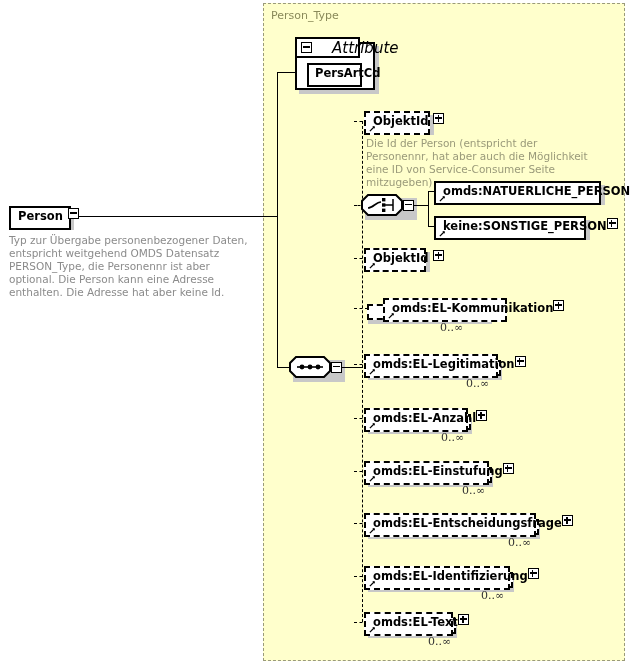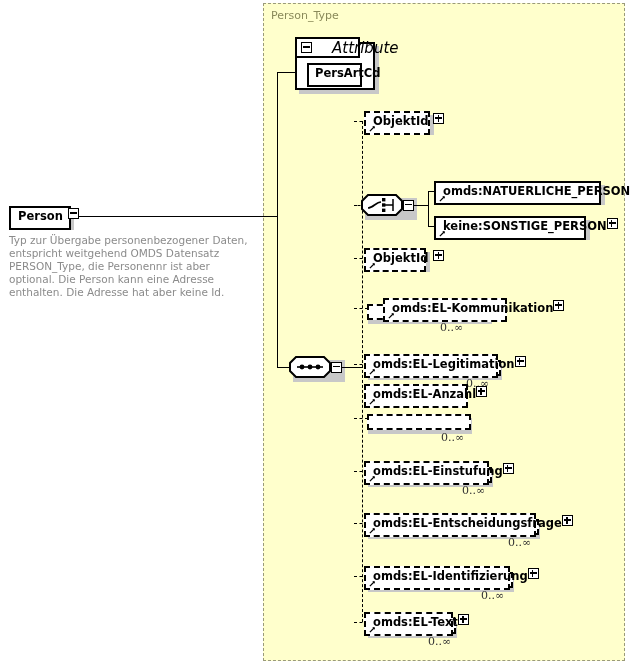--- a/index.html
+++ b/index.html
@@ -269,20 +269,21 @@
   <div class="dline-h" style="left:354px; top:121px; width:14px;"></div>
   <div class="shadow" style="left:368px; top:115px; width:66px; height:20px;"></div>
   <div class="node dashed" style="left:364px; top:111px; width:66px; z-index:2;">
     <span class="lbl">ObjektId</span>
     <span class="ctl plus"></span>
     <svg class="refarrow" viewBox="0 0 8 8">
       <path d="M1,7 L6,2" stroke="#000" stroke-width="1.4" fill="none"></path>
       <path d="M6.6,1.3 L6.6,4.2 L3.7,1.3 Z" fill="#000"></path>
     </svg>
   </div>
+  <div class="desc" style="left:366px; top:137px; width:232px;">Die Id der Person (entspricht der Personennr, hat aber auch die Möglichkeit eine ID von Service-Consumer Seite mitzugeben)</div>
 
   <div class="dline-h" style="left:354px; top:205px; width:10px;"></div>
   <div class="comp" style="left:361px; top:194px;">
     <svg width="42" height="22" viewBox="0 0 42 22">
       <polygon points="7,1 35,1 41,7 41,15 35,21 7,21 1,15 1,7" fill="#ffffff" stroke="#000000" stroke-width="2"></polygon>
       <path d="M7,14 C12,14 15,8 20,8" stroke="#000000" stroke-width="1.6" fill="none"></path>
       <line x1="22" y1="11" x2="32" y2="11" stroke="#000000" stroke-width="1.5"></line>
       <rect x="21" y="4" width="3.4" height="3.4" fill="#000000"></rect>
       <rect x="21" y="9.3" width="3.4" height="3.4" fill="#000000"></rect>
       <rect x="21" y="14.6" width="3.4" height="3.4" fill="#000000"></rect>
@@ -350,21 +351,21 @@
     <svg class="refarrow" viewBox="0 0 8 8">
       <path d="M1,7 L6,2" stroke="#000" stroke-width="1.4" fill="none"></path>
       <path d="M6.6,1.3 L6.6,4.2 L3.7,1.3 Z" fill="#000"></path>
     </svg>
   </div>
   <div class="mult" style="left:466px; top:377px;">0..∞</div>
 
   <div class="dline-h" style="left:354px; top:418px; width:14px;"></div>
   <div class="shadow" style="left:368px; top:418px; width:104px; height:16px;"></div>
   <div class="repeat-back" style="left:367px; top:414px; width:104px; height:16px;"></div>
-  <div class="node dashed" style="left:364px; top:384px; width:104px; z-index:2;">
+  <div class="node dashed" style="left:364px; top:408px; width:104px; z-index:2;">
     <span class="lbl">omds:EL-Anzahl</span>
     <span class="ctl plus" style="margin-left:auto;"></span>
     <svg class="refarrow" viewBox="0 0 8 8">
       <path d="M1,7 L6,2" stroke="#000" stroke-width="1.4" fill="none"></path>
       <path d="M6.6,1.3 L6.6,4.2 L3.7,1.3 Z" fill="#000"></path>
     </svg>
   </div>
   <div class="mult" style="left:441px; top:431px;">0..∞</div>
 
   <div class="dline-h" style="left:354px; top:471px; width:14px;"></div>

